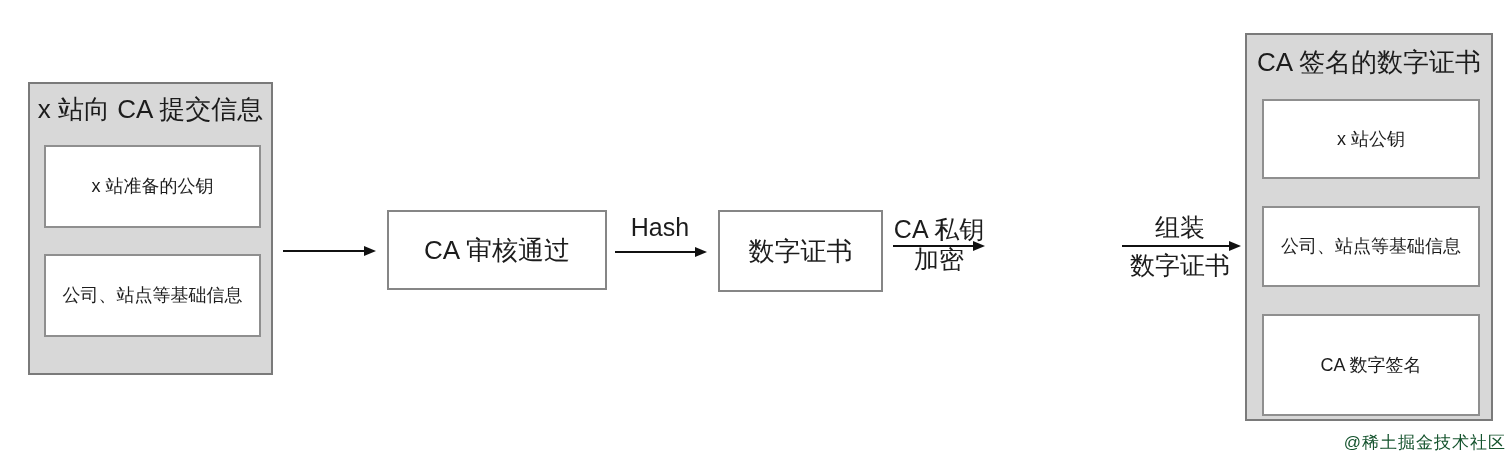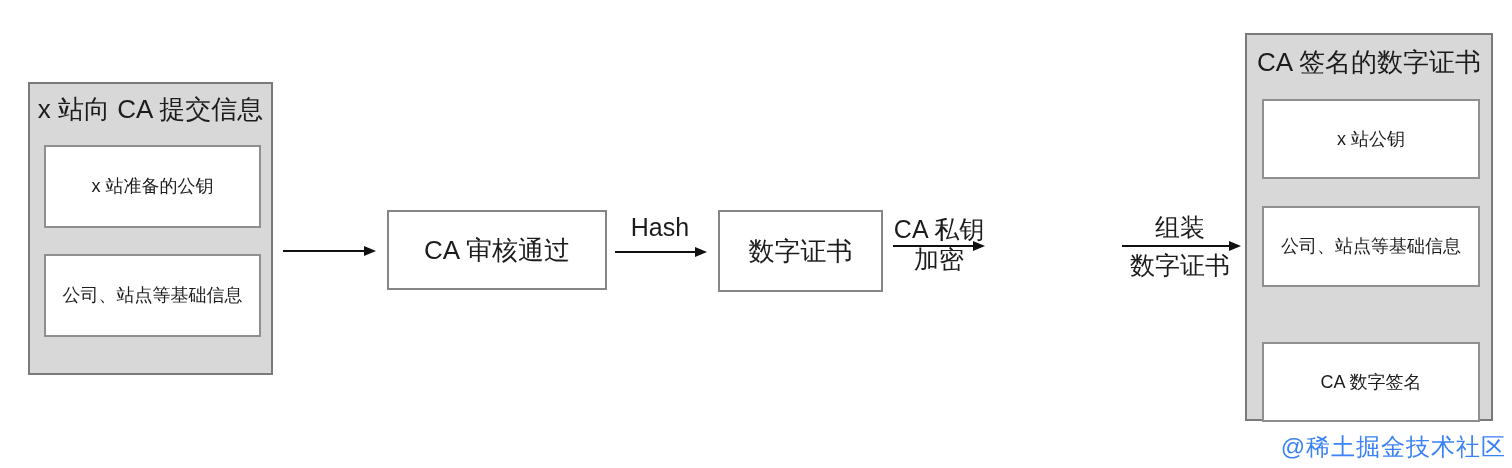--- a/index.html
+++ b/index.html
@@ -60,22 +60,22 @@
   .arrows-svg {
     position: absolute;
     left: 0; top: 0;
     width: 1512px; height: 468px;
     pointer-events: none;
   }
   .watermark {
     position: absolute;
     right: 6px;
     top: 431px;
-    font-size: 24px;
-    color: #3b82f6;
+    font-size: 17px;
+    color: #14532d;
     letter-spacing: 1px;
     white-space: nowrap;
   }
 </style>
 </head>
 <body>
 
 <div class="canvas">
 
   <div class="group" style="left:28px; top:82px; width:245px; height:293px;">
@@ -86,21 +86,21 @@
 
   <div class="node" style="left:387px; top:210px; width:220px; height:80px;">CA 审核通过</div>
 
   <div class="node" style="left:718px; top:210px; width:165px; height:82px;">数字证书</div>
 
 
   <div class="group" style="left:1245px; top:33px; width:248px; height:388px;padding-left:40px;">
     <div class="group-title" style="top:10px;">CA 签名的数字证书</div>
     <div class="inner-box" style="left:15px; top:64px; width:218px; height:80px;">x 站公钥</div>
     <div class="inner-box" style="left:15px; top:171px; width:218px; height:81px;">公司、站点等基础信息</div>
-    <div class="inner-box" style="left:15px; top:279px; width:218px; height:80px;margin-top:28px;">CA 数字签名</div>
+    <div class="inner-box" style="left:15px; top:279px; width:218px; height:102px;">CA 数字签名</div>
   </div>
 
   <div class="arrow-label" style="left:610px; top:214px; width:100px;">Hash</div>
 
   <div class="arrow-label" style="left:878px; top:216px; width:122px;">CA 私钥</div>
   <div class="arrow-label" style="left:878px; top:246px; width:122px;">加密</div>
 
   <div class="arrow-label" style="left:1120px; top:214px; width:120px;">组装</div>
   <div class="arrow-label" style="left:1118px; top:252px; width:124px;">数字证书</div>
 

